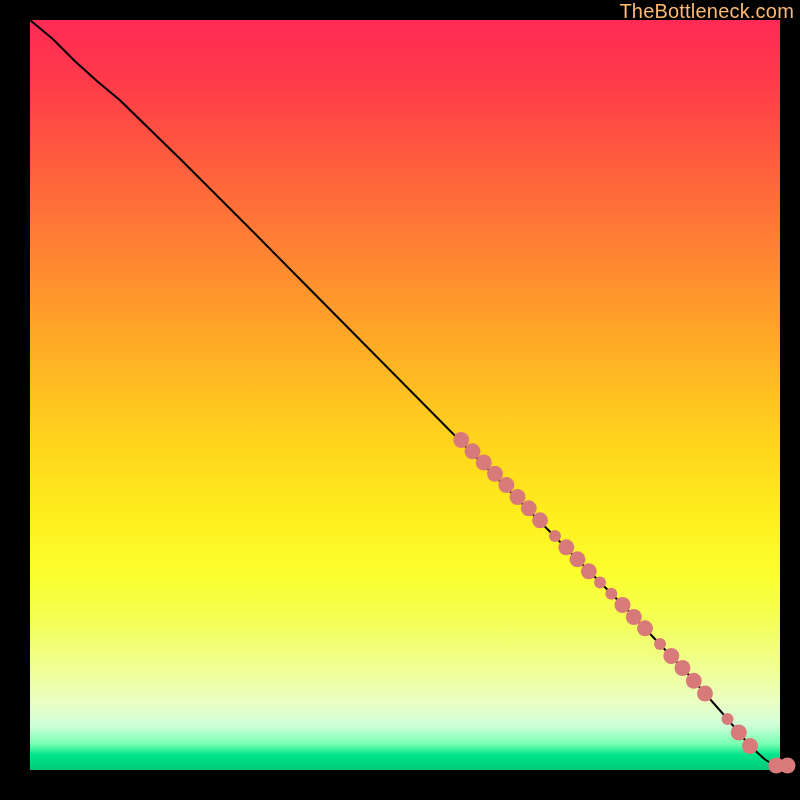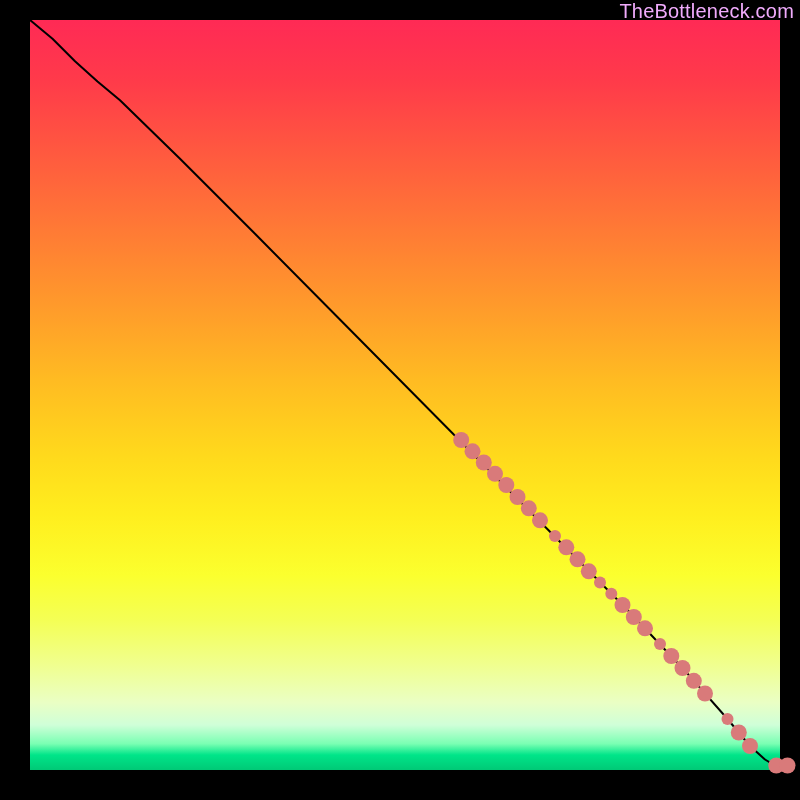--- a/index.html
+++ b/index.html
@@ -45,21 +45,21 @@
     position: absolute;
     inset: 0;
     width: 100%;
     height: 100%;
     overflow: visible;
   }
   .attribution {
     position: absolute;
     top: 0;
     right: 6px;
-    color: #f0abfc;
+    color: #fdba74;
     font-size: 20px;
     letter-spacing: 0.2px;
     user-select: none;
   }
 </style>
 </head>
 <body>
 
 <div class="stage">
   <div class="attribution">TheBottleneck.com</div>

